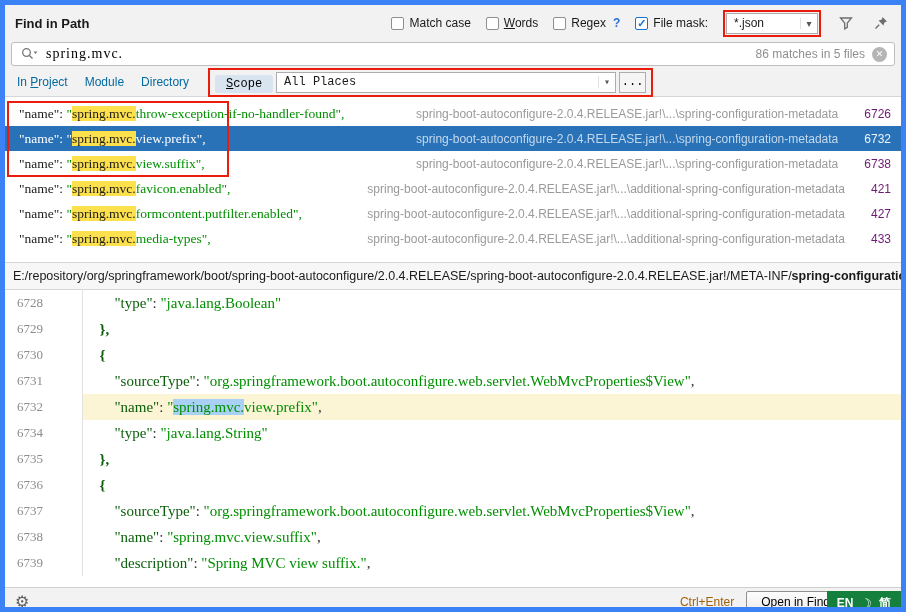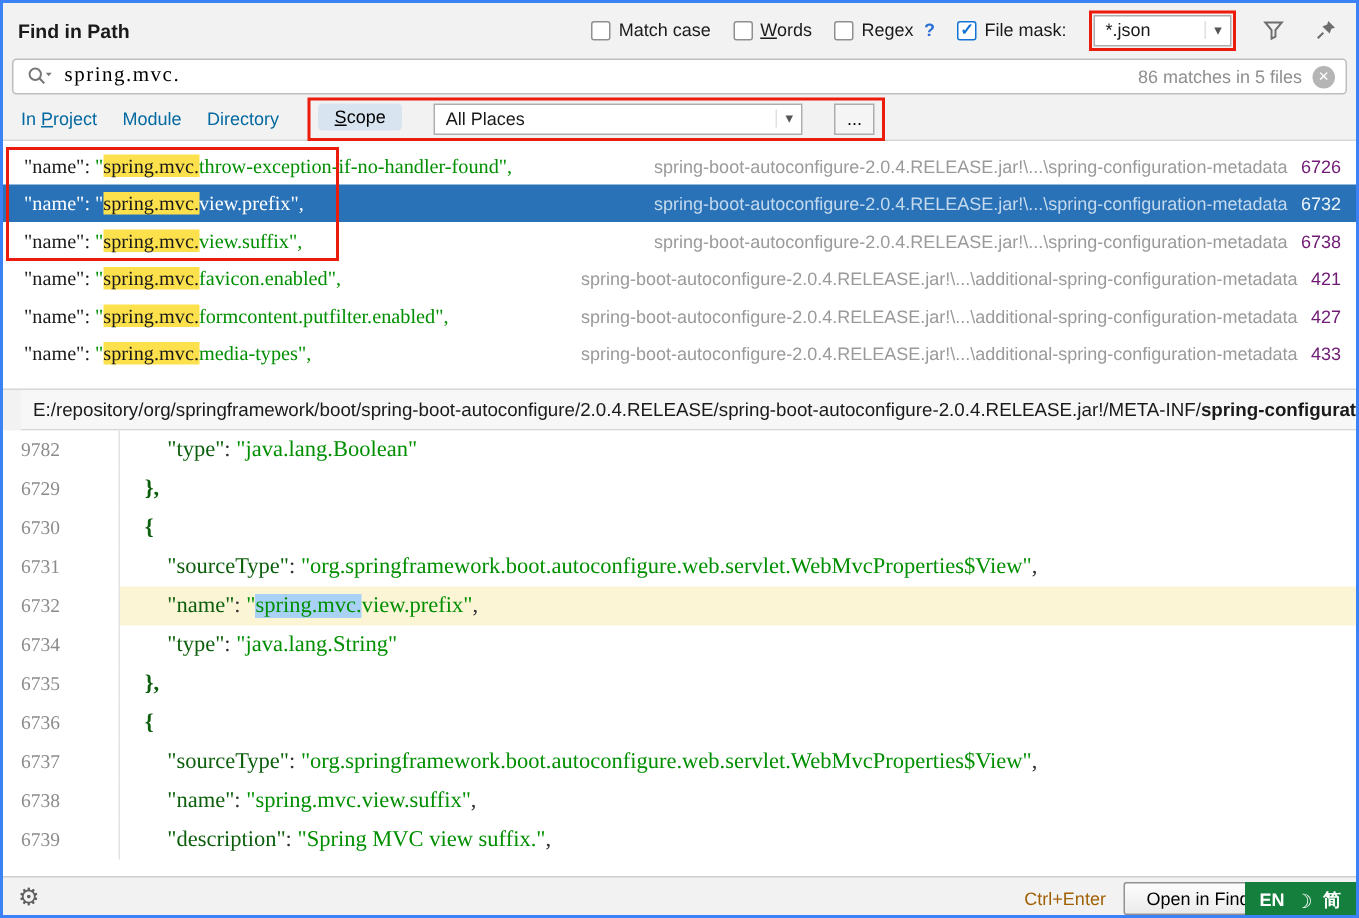--- a/index.html
+++ b/index.html
@@ -1,82 +1,82 @@
 <!DOCTYPE html>
 <html><head>
 <meta charset="utf-8">
 <style>
   * { box-sizing: border-box; }
   body { margin: 0; background: #ffffff; font-family: "Liberation Sans", sans-serif; }
 
   .window {
     width: 906px; height: 612px; position: relative; overflow: hidden;
-    border: 2px solid #3b82f6; background: #f2f2f2;
+    border: 5px solid #3b82f6; background: #f2f2f2;
   }
 
   
   .titlebar { height: 36px; display: flex; align-items: center; padding: 0 10px; gap: 15px; }
   .title { font-weight: bold; font-size: 13px; color: #1a1a1a; margin-right: auto; }
   .opt { display: inline-flex; align-items: center; gap: 5px; font-size: 12px; color: #1a1a1a; }
   .cb { width: 13px; height: 13px; border: 1px solid #8f8f8f; background: #fff; border-radius: 2px;
         display: inline-flex; align-items: center; justify-content: center;
         font-size: 11px; line-height: 11px; color: #1374d6; font-weight: bold; }
   .cb.checked { border-color: #1374d6; }
   .qhelp { color: #2a6fd6; font-weight: bold; margin-left: 2px; }
   .mn { text-decoration: underline; }
 
-  .redbox { border: 2px solid #ec1c0c; padding: 1px; display: inline-flex; align-items: flex-start; }
+  .redbox { border: 2px solid #ec1c0c; padding: 1px; display: inline-flex; align-items: flex-end; }
   .combo { background: #fff; border: 1px solid #adadad; height: 21px; display: inline-flex; align-items: center; font-size: 12px; color: #1a1a1a; }
   .combo .val { padding: 0 7px; flex: 1; white-space: nowrap; }
   .combo .arr { width: 17px; text-align: center; color: #555; font-size: 10px; border-left: 1px solid #e0e0e0; }
   .fmcombo { width: 92px; }
   .ticon { display: inline-flex; align-items: center; justify-content: center; width: 20px; height: 20px; }
 
   
   .searchrow { height: 27px; padding: 1px 6px 2px 6px; }
   .sfield { height: 24px; background: #fff; border: 1px solid #bdbdbd; border-radius: 3px;
             display: flex; align-items: center; padding: 0 7px; gap: 7px; }
   .squery { font-family: "Liberation Serif", "DejaVu Serif", serif; font-size: 14px; letter-spacing: 1px; color: #000; }
   .sspacer { flex: 1; }
   .ssummary { color: #8f8f8f; font-size: 12px; }
   .sclear { width: 15px; height: 15px; border-radius: 50%; background: #b5b5b5; color: #fff;
             font-size: 9px; line-height: 15px; text-align: center; }
 
   
   .scoperow { height: 29px; display: flex; align-items: center; padding: 0 12px; gap: 17px;
               font-size: 12px; border-bottom: 1px solid #d6d6d6; }
   .slab { color: #0369a1; white-space: nowrap; }
-  .scopewrap { gap: 21px; padding: 2px 5px; margin-left: 2px; }
+  .scopewrap { gap: 3px; padding: 2px 5px; margin-left: 2px; font-family: Liberation Mono, monospace; }
   .scopetab { background: #d9e4f1; border-radius: 3px; padding: 2px 11px; }
-  .scombo { width: 246px; }
+  .scombo { width: 340px; }
   .more { width: 27px; height: 21px; border: 1px solid #adadad; background: #f5f5f5;
           display: inline-flex; align-items: center; justify-content: center; font-size: 12px; }
 
   
   .results { background: #fff; height: 166px; position: relative; padding-top: 4px;
              border-bottom: 1px solid #d6d6d6; overflow: hidden; }
   .rrow { height: 25px; display: flex; align-items: center; padding: 0 10px 0 14px; }
   .rcode { font-family: "Liberation Serif", "DejaVu Serif", serif; font-size: 13.5px; white-space: pre; }
   .rkey { color: #1a1a1a; }
   .rstr { color: #008f00; }
   .rmatch { background: #fde14c; color: #1a1a1a; }
-  .rright { margin-left: auto; display: inline-flex; gap: 9px; font-size: 12px; white-space: nowrap; }
+  .rright { margin-left: auto; display: inline-flex; gap: 26px; font-size: 12px; white-space: nowrap; }
   .rpath { color: #9a9a9a; }
   .rline { color: #701a75; }
   .rrow.rsel { background: #2a72b8; }
   .rsel .rkey, .rsel .rstr { color: #ffffff; }
   .rsel .rpath { color: #c3d9ed; }
   .rsel .rline { color: #eef5fb; }
   .red-overlay { position: absolute; left: 2px; top: 4px; width: 222px; height: 76px;
                  border: 2px solid #ec1c0c; pointer-events: none; z-index: 5; }
 
   
   .pathbar { height: 27px; background: #f7f7f7; border-bottom: 1px solid #d6d6d6;
              display: flex; align-items: center; padding: 0 8px; font-size: 12.5px; color: #1a1a1a;
-             white-space: nowrap; overflow: hidden; margin-left: 12px; }
+             white-space: nowrap; overflow: hidden; }
 
   
   .editor { background: #fff; height: 297px; overflow: hidden; }
   .eline { display: flex; height: 26px; }
   .egut { flex: 0 0 78px; padding-left: 12px; color: #8c8c8c;
           font-family: "Liberation Serif", "DejaVu Serif", serif; font-size: 13px; line-height: 26px;
           border-right: 1px solid #e2e2e2; }
   .ecode { flex: 1; margin: 0; padding: 0 0 0 9px; font-family: "Liberation Serif", "DejaVu Serif", serif;
            font-size: 15px; line-height: 26px; white-space: pre; }
   .eline.ehl .ecode { background: #fbf4d5; }
@@ -225,21 +225,21 @@
       </div>
     </div>
 
   <div class="pathbar">
     <span>E:/repository/org/springframework/boot/spring-boot-autoconfigure/2.0.4.RELEASE/spring-boot-autoconfigure-2.0.4.RELEASE.jar!/META-INF/</span>
       <b>spring-configuration-metada</b>
   </div>
 
   <div class="editor">
       <div class="eline">
-        <span class="egut">9782</span>
+        <span class="egut">6728</span>
         <pre class="ecode"><span class="c-ws">      </span><span class="c-key">"type"</span><span class="c-pun">: </span><span class="c-str">"java.lang.Boolean"</span></pre>
       </div>
       <div class="eline">
         <span class="egut">6729</span>
         <pre class="ecode"><span class="c-ws">  </span><span class="c-brace">},</span></pre>
       </div>
       <div class="eline">
         <span class="egut">6730</span>
         <pre class="ecode"><span class="c-ws">  </span><span class="c-brace">{</span></pre>
       </div>

